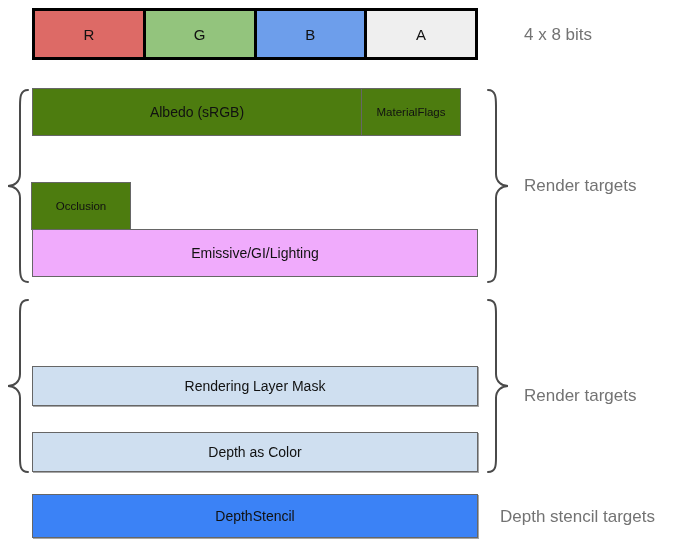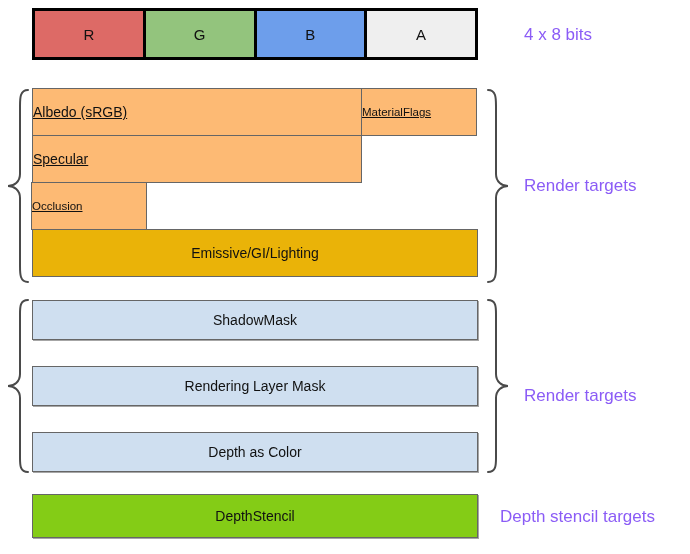--- a/index.html
+++ b/index.html
@@ -51,66 +51,66 @@
     background: #cfdff0;
     border: 1px solid #666666;
     box-sizing: border-box;
     display: flex;
     align-items: center;
     justify-content: center;
     font-size: 14px;
     color: #111111;
     box-shadow: 1px 1px 0 rgba(0,0,0,0.35);
   }
-  .box.pink { background: #84cc16; text-align: right; }
+  .box.pink { background: #3b82f6; text-align: right; }
 
   
   .rt-group { position: absolute; left: 32px; top: 88px; width: 446px; height: 194px; }
   .rt-row {
     position: absolute;
     left: 0;
     width: 446px;
     height: 48px;
     display: flex;
   }
   .rt-main, .rt-alpha {
-    background: #fdba74;
+    background: #4d7c0f;
     border: 1px solid #666666;
     box-sizing: border-box;
     display: flex;
     align-items: center;
-    color: #111111;
-    text-decoration: underline;
+    justify-content: center;
+    color: #111111;
   }
   .rt-main { width: 330px; font-size: 14px; }
-  .rt-alpha { width: 116px; margin-left: -1px; font-size: 11.5px; }
+  .rt-alpha { width: 100px; margin-left: -1px; font-size: 11.5px; }
   .rt-full {
     width: 522px;
-    background: #eab308;
+    background: #f0abfc;
     border: 1px solid #666666;
     box-sizing: border-box;
     display: flex;
     align-items: center;
     justify-content: center;
     font-size: 14px;
     color: #111111;
   }
 
   
   .brace {
     position: absolute;
     pointer-events: none;
   }
   .brace svg { display: block; overflow: visible; }
 
   
   .side-label {
     position: absolute;
     font-size: 17px;
-    color: #8b5cf6;
+    color: #737373;
     line-height: 1.28;
     white-space: pre-line;
   }
 </style>
 </head>
 <body>
 
 <div class="canvas">
 
   <div class="rgba-bar">
@@ -135,23 +135,20 @@
     <div class="rt-row" style="top:0px;">
       <div class="rt-main">
         <span>Albedo (sRGB)</span>
       </div>
       <div class="rt-alpha">
         <span>MaterialFlags</span>
       </div>
     </div>
 
     <div class="rt-row" style="top:47px;">
-      <div class="rt-main">
-        <span>Specular</span>
-      </div>
     </div>
 
     <div class="rt-row" style="top:94px;">
       <div class="rt-alpha">
         <span>Occlusion</span>
       </div>
     </div>
 
     <div class="rt-row" style="top:141px;">
       <div class="rt-full">
@@ -167,23 +164,20 @@
   </div>
 
   <div class="brace" style="left:486px; top:88px;">
     <svg width="24" height="196" viewBox="0 0 24 196" fill="none">
       <path d="M2 2 C10 2 10 10 10 18 L10 86 C10 94 16 98 22 98 C16 98 10 102 10 110 L10 178 C10 186 10 194 2 194" stroke="#4a4a4a" stroke-width="2" fill="none" stroke-linecap="round"></path>
     </svg>
   </div>
 
   <div class="side-label" style="left:524px; top:175px;">Render targets</div>
 
-  <div class="box" style="left:32px; top:300px; width:446px; height:40px;">
-    <span>ShadowMask</span>
-  </div>
 
   <div class="box" style="left:32px; top:366px; width:446px; height:40px;">
     <span>Rendering Layer Mask</span>
   </div>
 
   <div class="box" style="left:32px; top:432px; width:446px; height:40px;justify-content:center;">
     <span>Depth as Color</span>
   </div>
 
   <div class="brace" style="left:6px; top:298px;">

